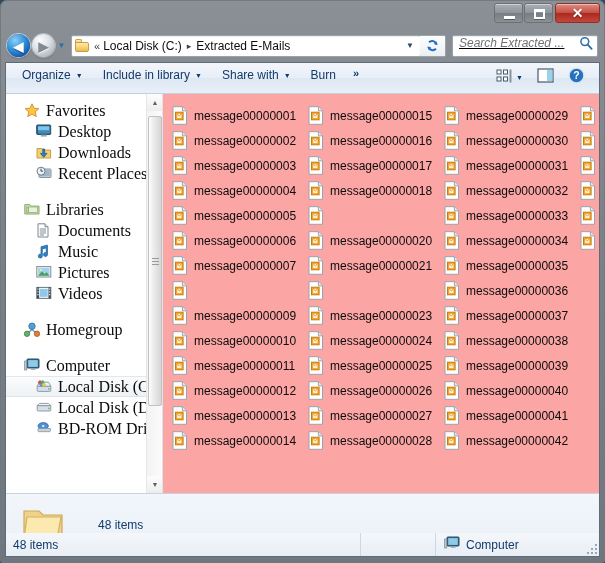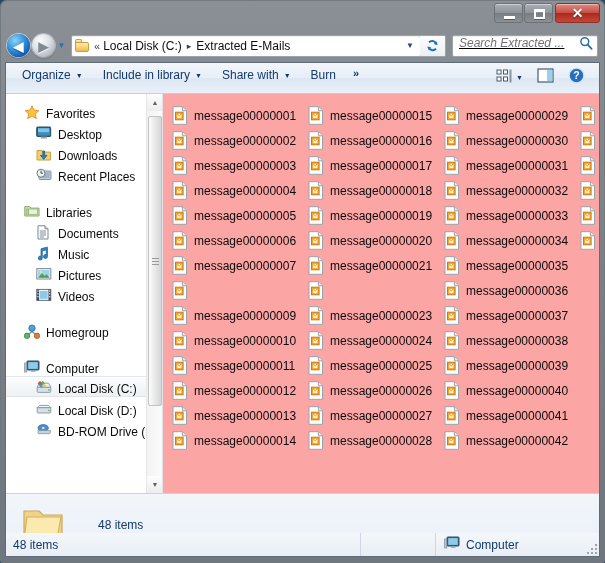--- a/index.html
+++ b/index.html
@@ -186,23 +186,23 @@
 
   .navpane {
     width: 156px; flex: 0 0 auto; background: #fff;
     position: relative; display: flex; min-height: 0;
   }
   .nav-scroll {
     flex: 1 1 auto; overflow: hidden; padding-top: 6px;
   }
   .nav-group { margin-bottom: 2px; }
   .nav-row {
-    display: flex; align-items: flex-end; height: 21px;
-    padding-left: 18px; font-size: 12px; color: #0b0b0b;
-    cursor: default; white-space: nowrap;
+    display: flex; align-items: center; height: 21px;
+    padding-left: 18px; font-size: 16px; color: #0b0b0b;
+    cursor: default; white-space: nowrap; font-family: Liberation Serif, serif;
   }
   .nav-row.child { padding-left: 30px; }
   .nav-row.selected {
     background: linear-gradient(180deg,#fbfcfd,#eef2f5);
     border-top: 1px solid #e2e7ec; border-bottom: 1px solid #dfe4e9;
     height: 21px;
   }
   .nav-ico { width: 17px; height: 16px; flex: 0 0 auto; margin-right: 5px; position: relative; }
   .nav-gap { height: 13px; }
 
@@ -772,21 +772,20 @@
               <span class="file-name">message00000018</span>
             </div>
             <div class="fileitem">
               <span class="file-ico"><svg width="16" height="19" viewBox="0 0 16 19">
                   <path d="M1 0.7 h9.4 l4.1 4.1 V18.3 H1 Z" fill="#ffffff" stroke="#9aa4ad" stroke-width="1"></path>
                   <path d="M10.4 0.7 v4.1 h4.1" fill="#e4e9ee" stroke="#9aa4ad" stroke-width="1"></path>
                   <rect x="3.5" y="6.2" width="7.6" height="7.6" fill="#f5a623" stroke="#c87d12" stroke-width="1"></rect>
                   <rect x="5.2" y="7.9" width="4.2" height="4.2" fill="#ffffff" opacity="0.85"></rect>
                   <path d="M5.2 7.9 L7.3 9.9 L9.4 7.9" fill="none" stroke="#c87d12" stroke-width="0.8"></path>
                 </svg></span>
-              <span class="file-name">message00000019</span>
             </div>
             <div class="fileitem">
               <span class="file-ico"><svg width="16" height="19" viewBox="0 0 16 19">
                   <path d="M1 0.7 h9.4 l4.1 4.1 V18.3 H1 Z" fill="#ffffff" stroke="#9aa4ad" stroke-width="1"></path>
                   <path d="M10.4 0.7 v4.1 h4.1" fill="#e4e9ee" stroke="#9aa4ad" stroke-width="1"></path>
                   <rect x="3.5" y="6.2" width="7.6" height="7.6" fill="#f5a623" stroke="#c87d12" stroke-width="1"></rect>
                   <rect x="5.2" y="7.9" width="4.2" height="4.2" fill="#ffffff" opacity="0.85"></rect>
                   <path d="M5.2 7.9 L7.3 9.9 L9.4 7.9" fill="none" stroke="#c87d12" stroke-width="0.8"></path>
                 </svg></span>
               <span class="file-name">message00000020</span>

